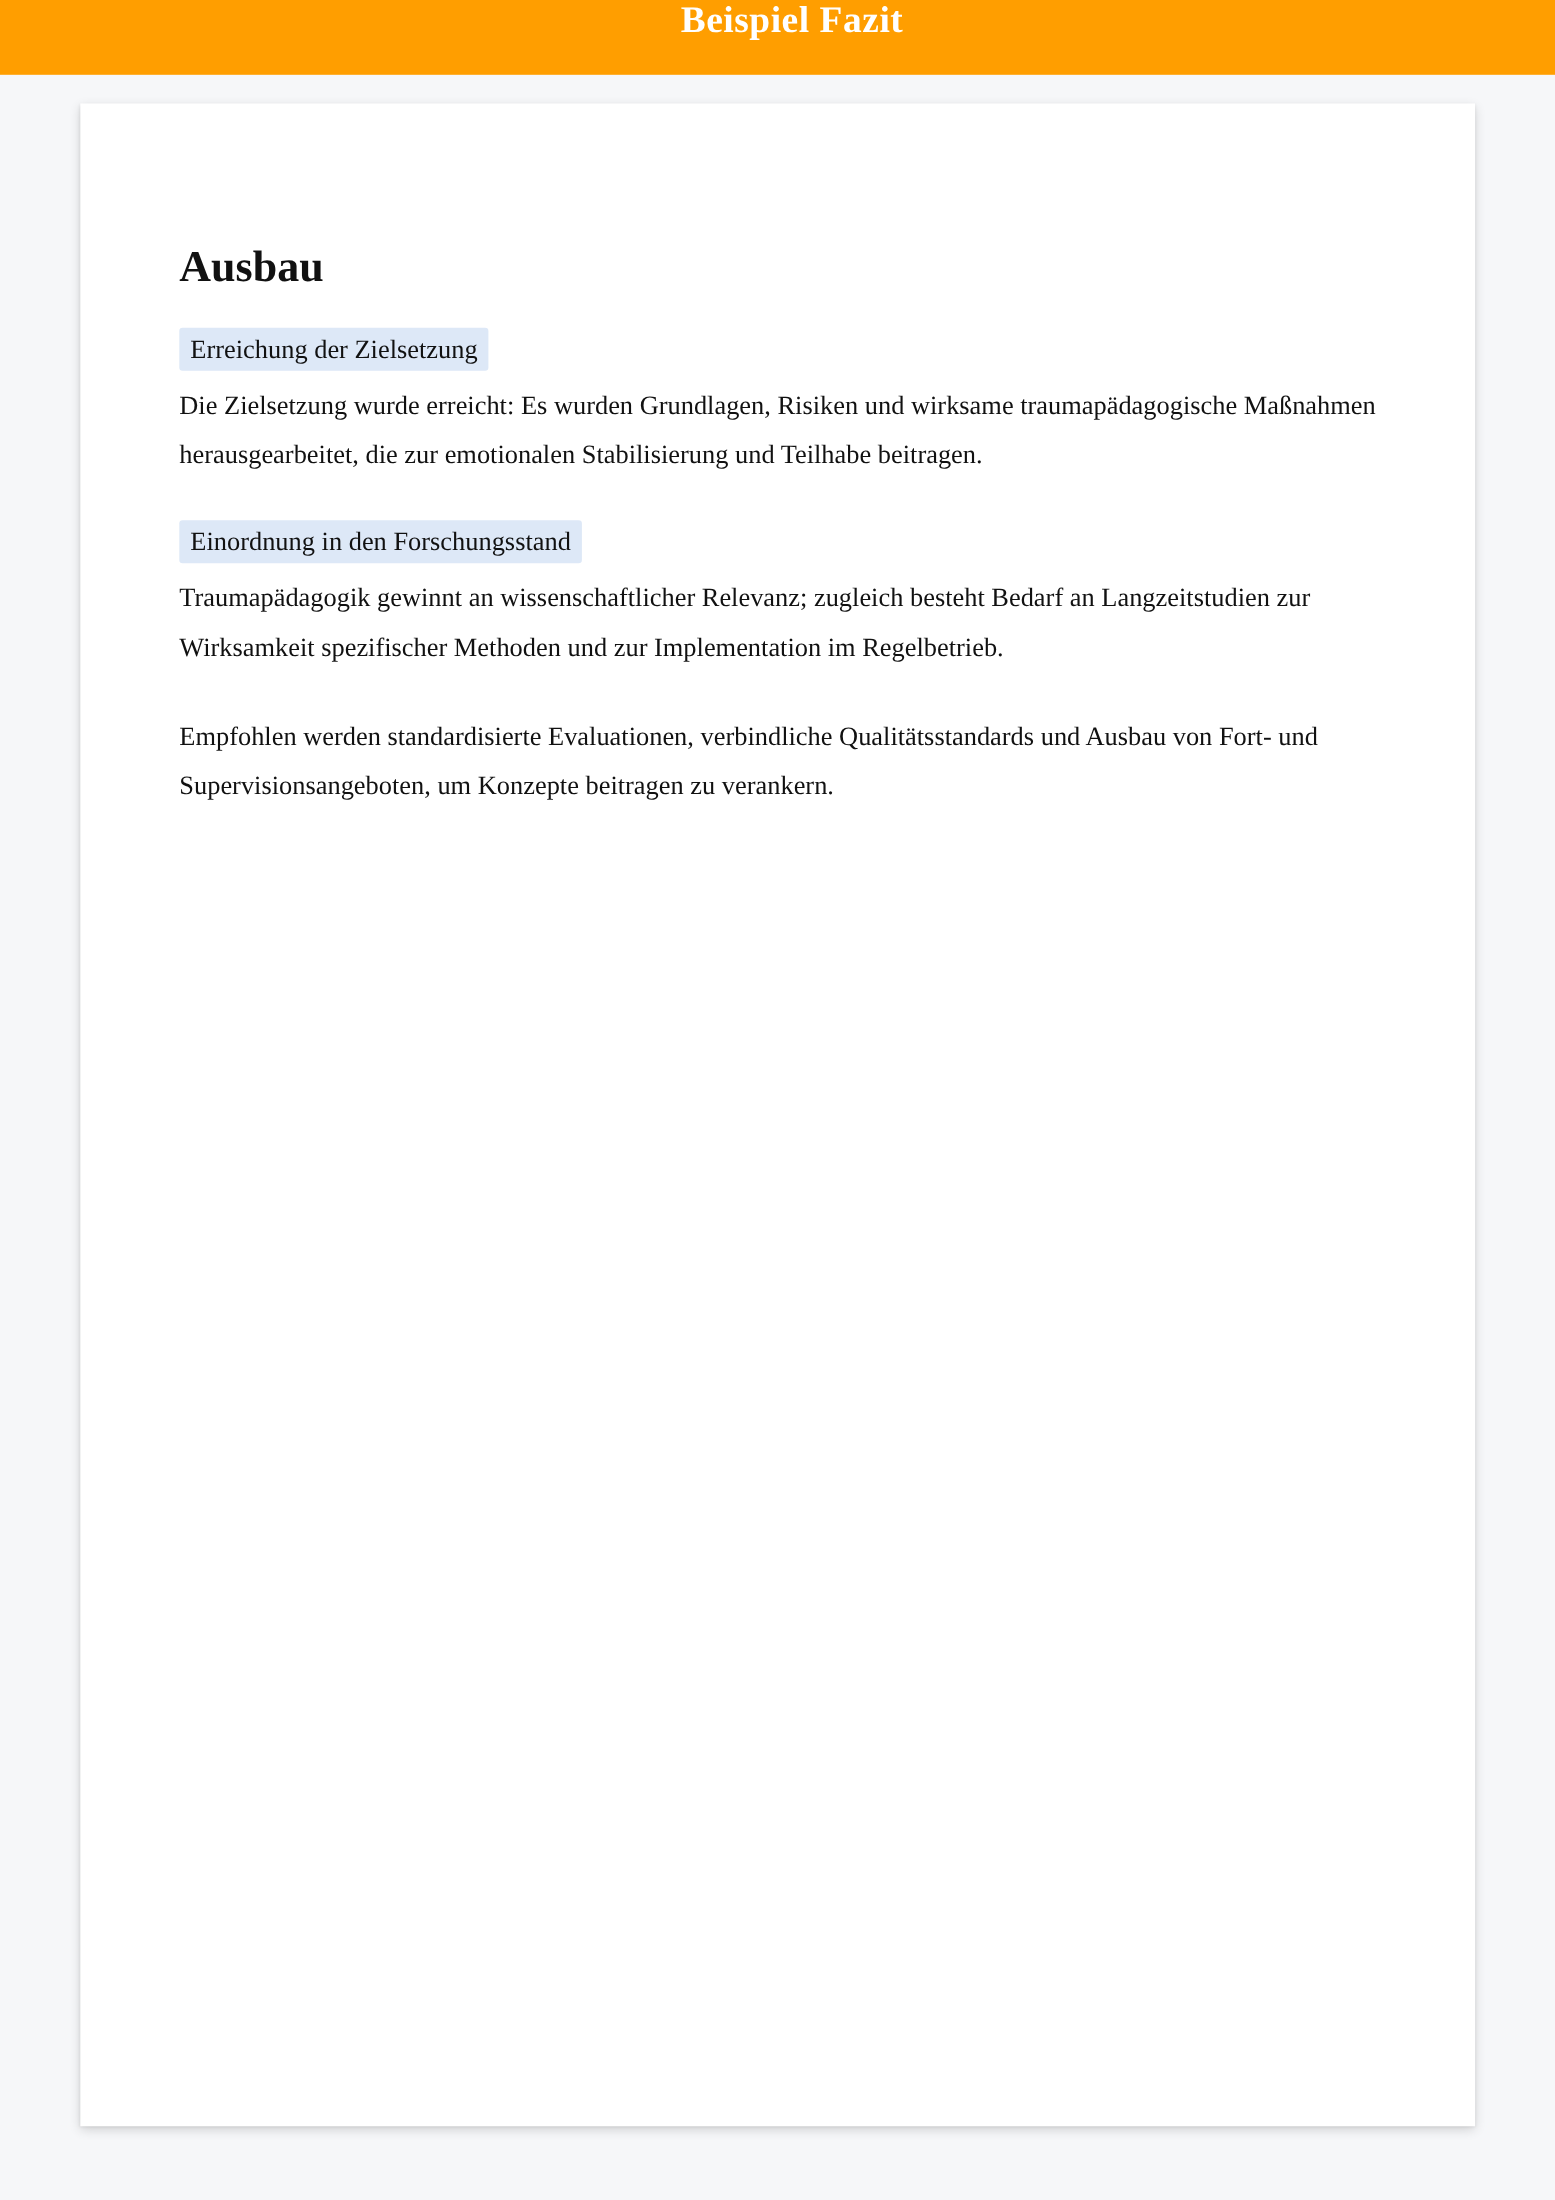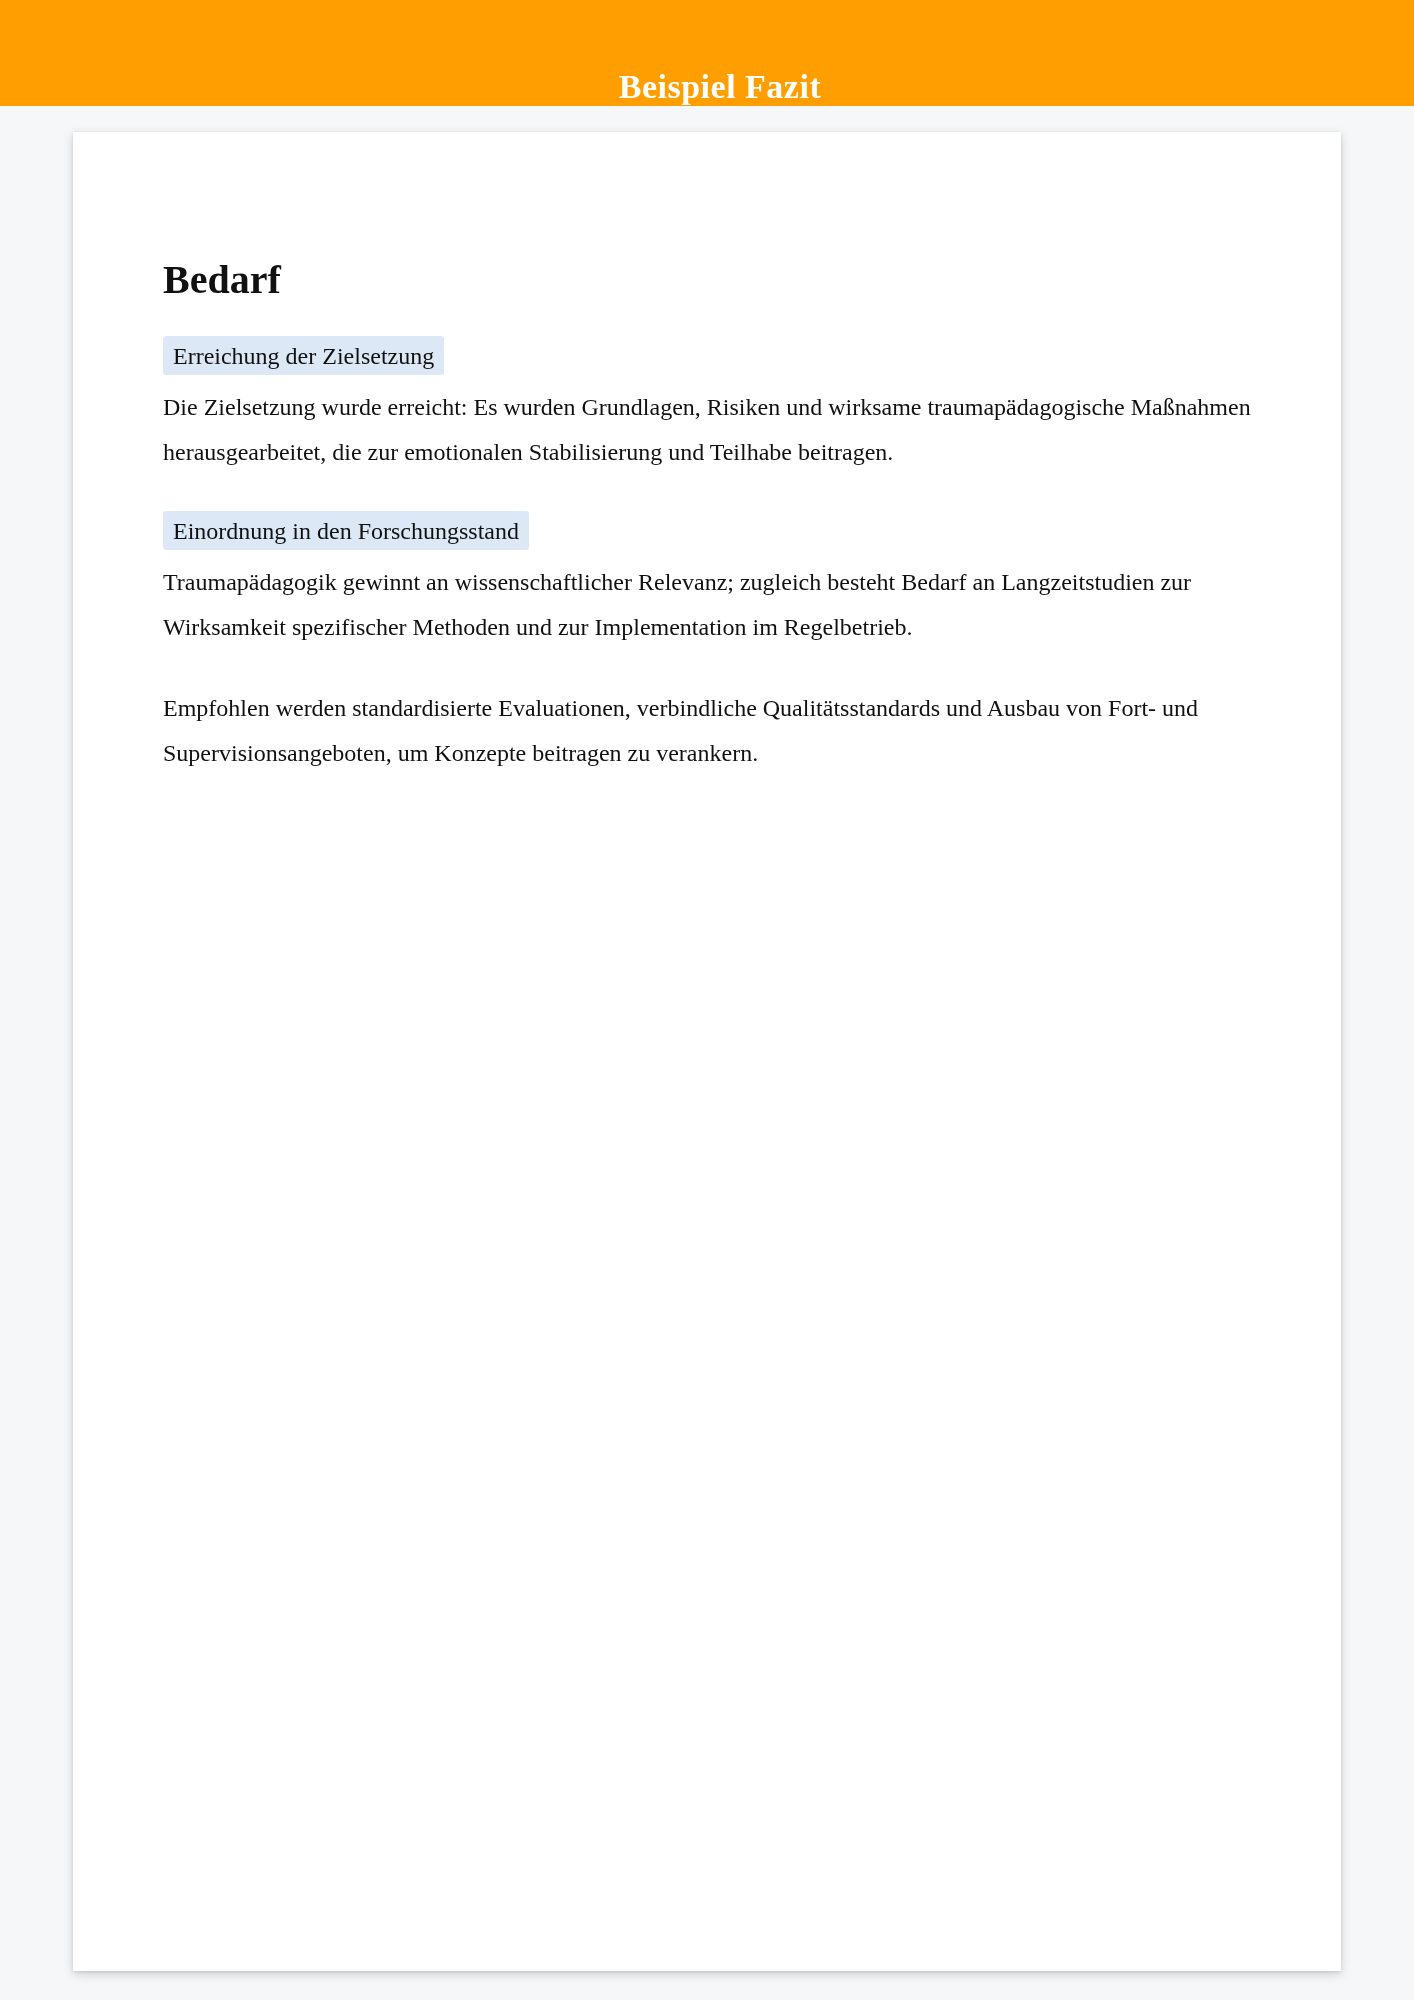--- a/index.html
+++ b/index.html
@@ -13,24 +13,24 @@
   *{margin:0;padding:0;box-sizing:border-box;}
   html,body{width:1414px;}
   body{
     min-height:2000px;
     background:var(--page-bg);
     font-family:"Liberation Serif","DejaVu Serif",serif;
     color:var(--text);
   }
   .app-header{
     width:100%;
-    height:106px;
+    height:68px;
     background:var(--accent);
     display:flex;
-    align-items:flex-end;
+    align-items:flex-start;
     justify-content:center;
     padding-left:26px;
   }
   .app-header h1{
     color:#ffffff;
     font-size:34px;
     font-weight:bold;
     letter-spacing:0.5px;
   }
   .doc-card{
@@ -66,21 +66,21 @@
   }
 </style>
 </head>
 <body>
 
 <header class="app-header">
   <h1>Beispiel Fazit</h1>
 </header>
 
 <main class="doc-card">
-  <h2 class="doc-title">Bedarf</h2>
+  <h2 class="doc-title">Ausbau</h2>
 
   <section class="section">
     <span class="section-label">Erreichung der Zielsetzung</span>
     <p class="section-body">Die Zielsetzung wurde erreicht: Es wurden Grundlagen, Risiken und wirksame traumapädagogische Maßnahmen herausgearbeitet, die zur emotionalen Stabilisierung und Teilhabe beitragen.</p>
   </section>
 
   <section class="section">
   </section>
 
   <section class="section">

